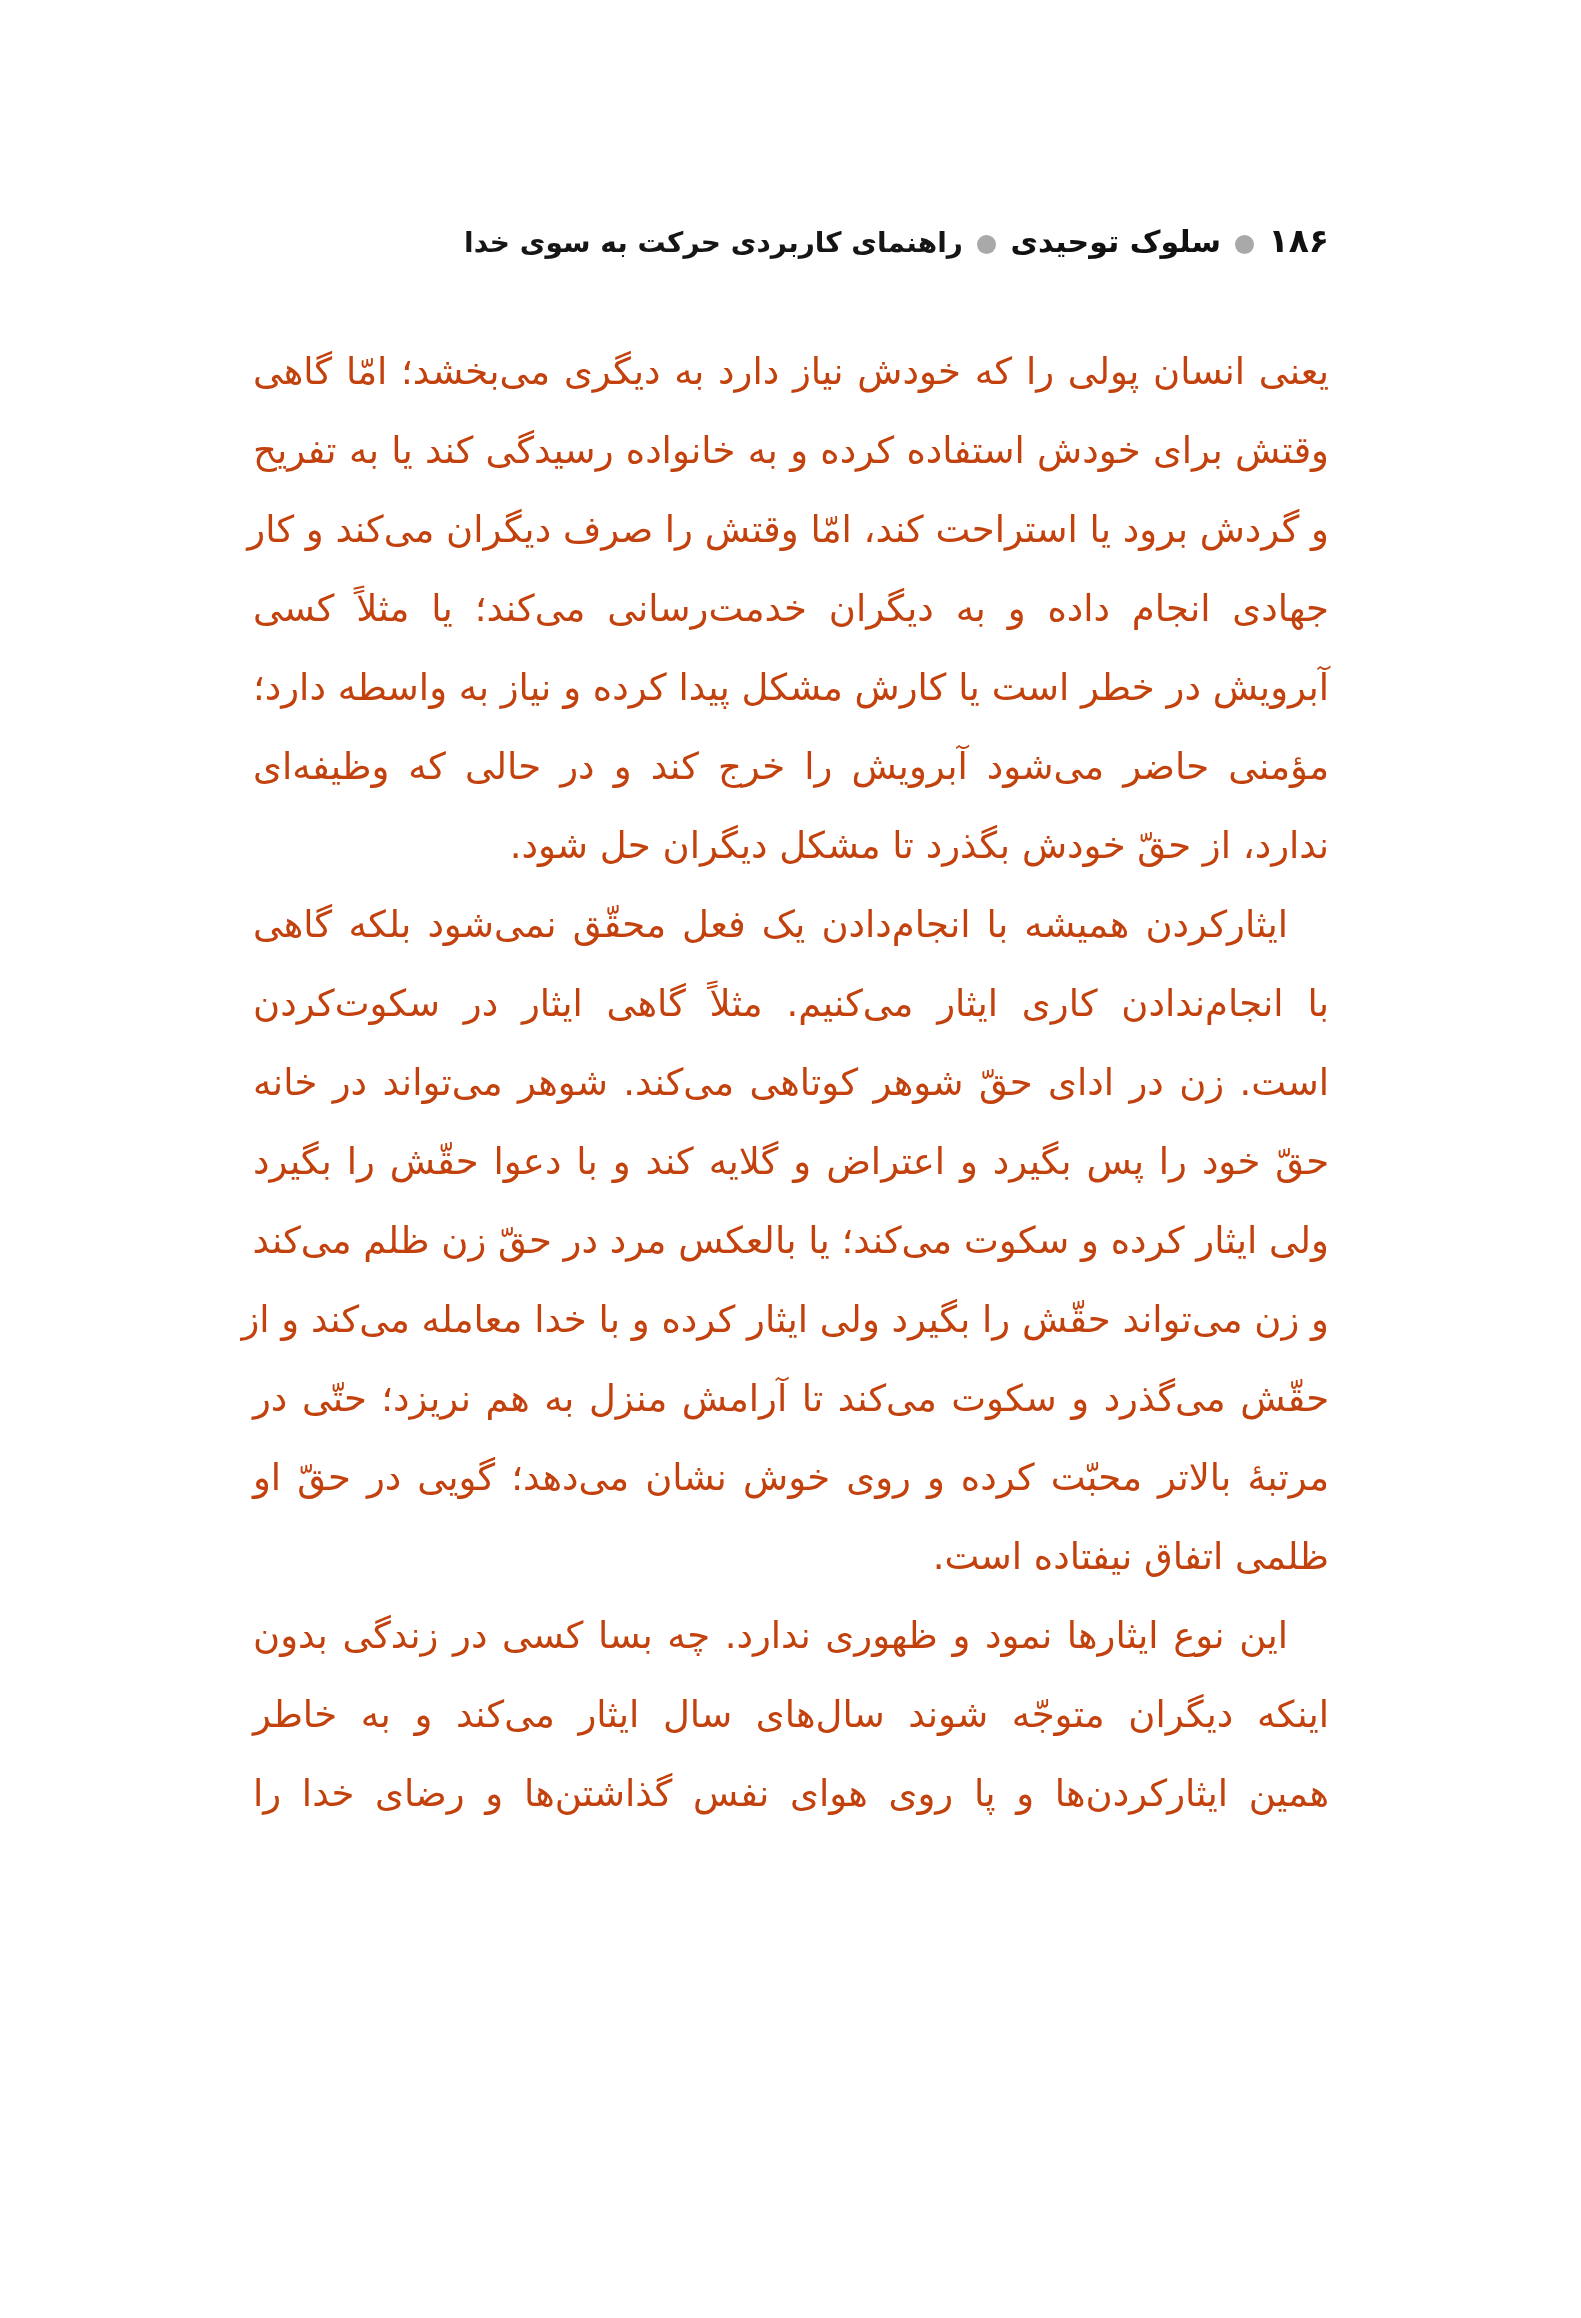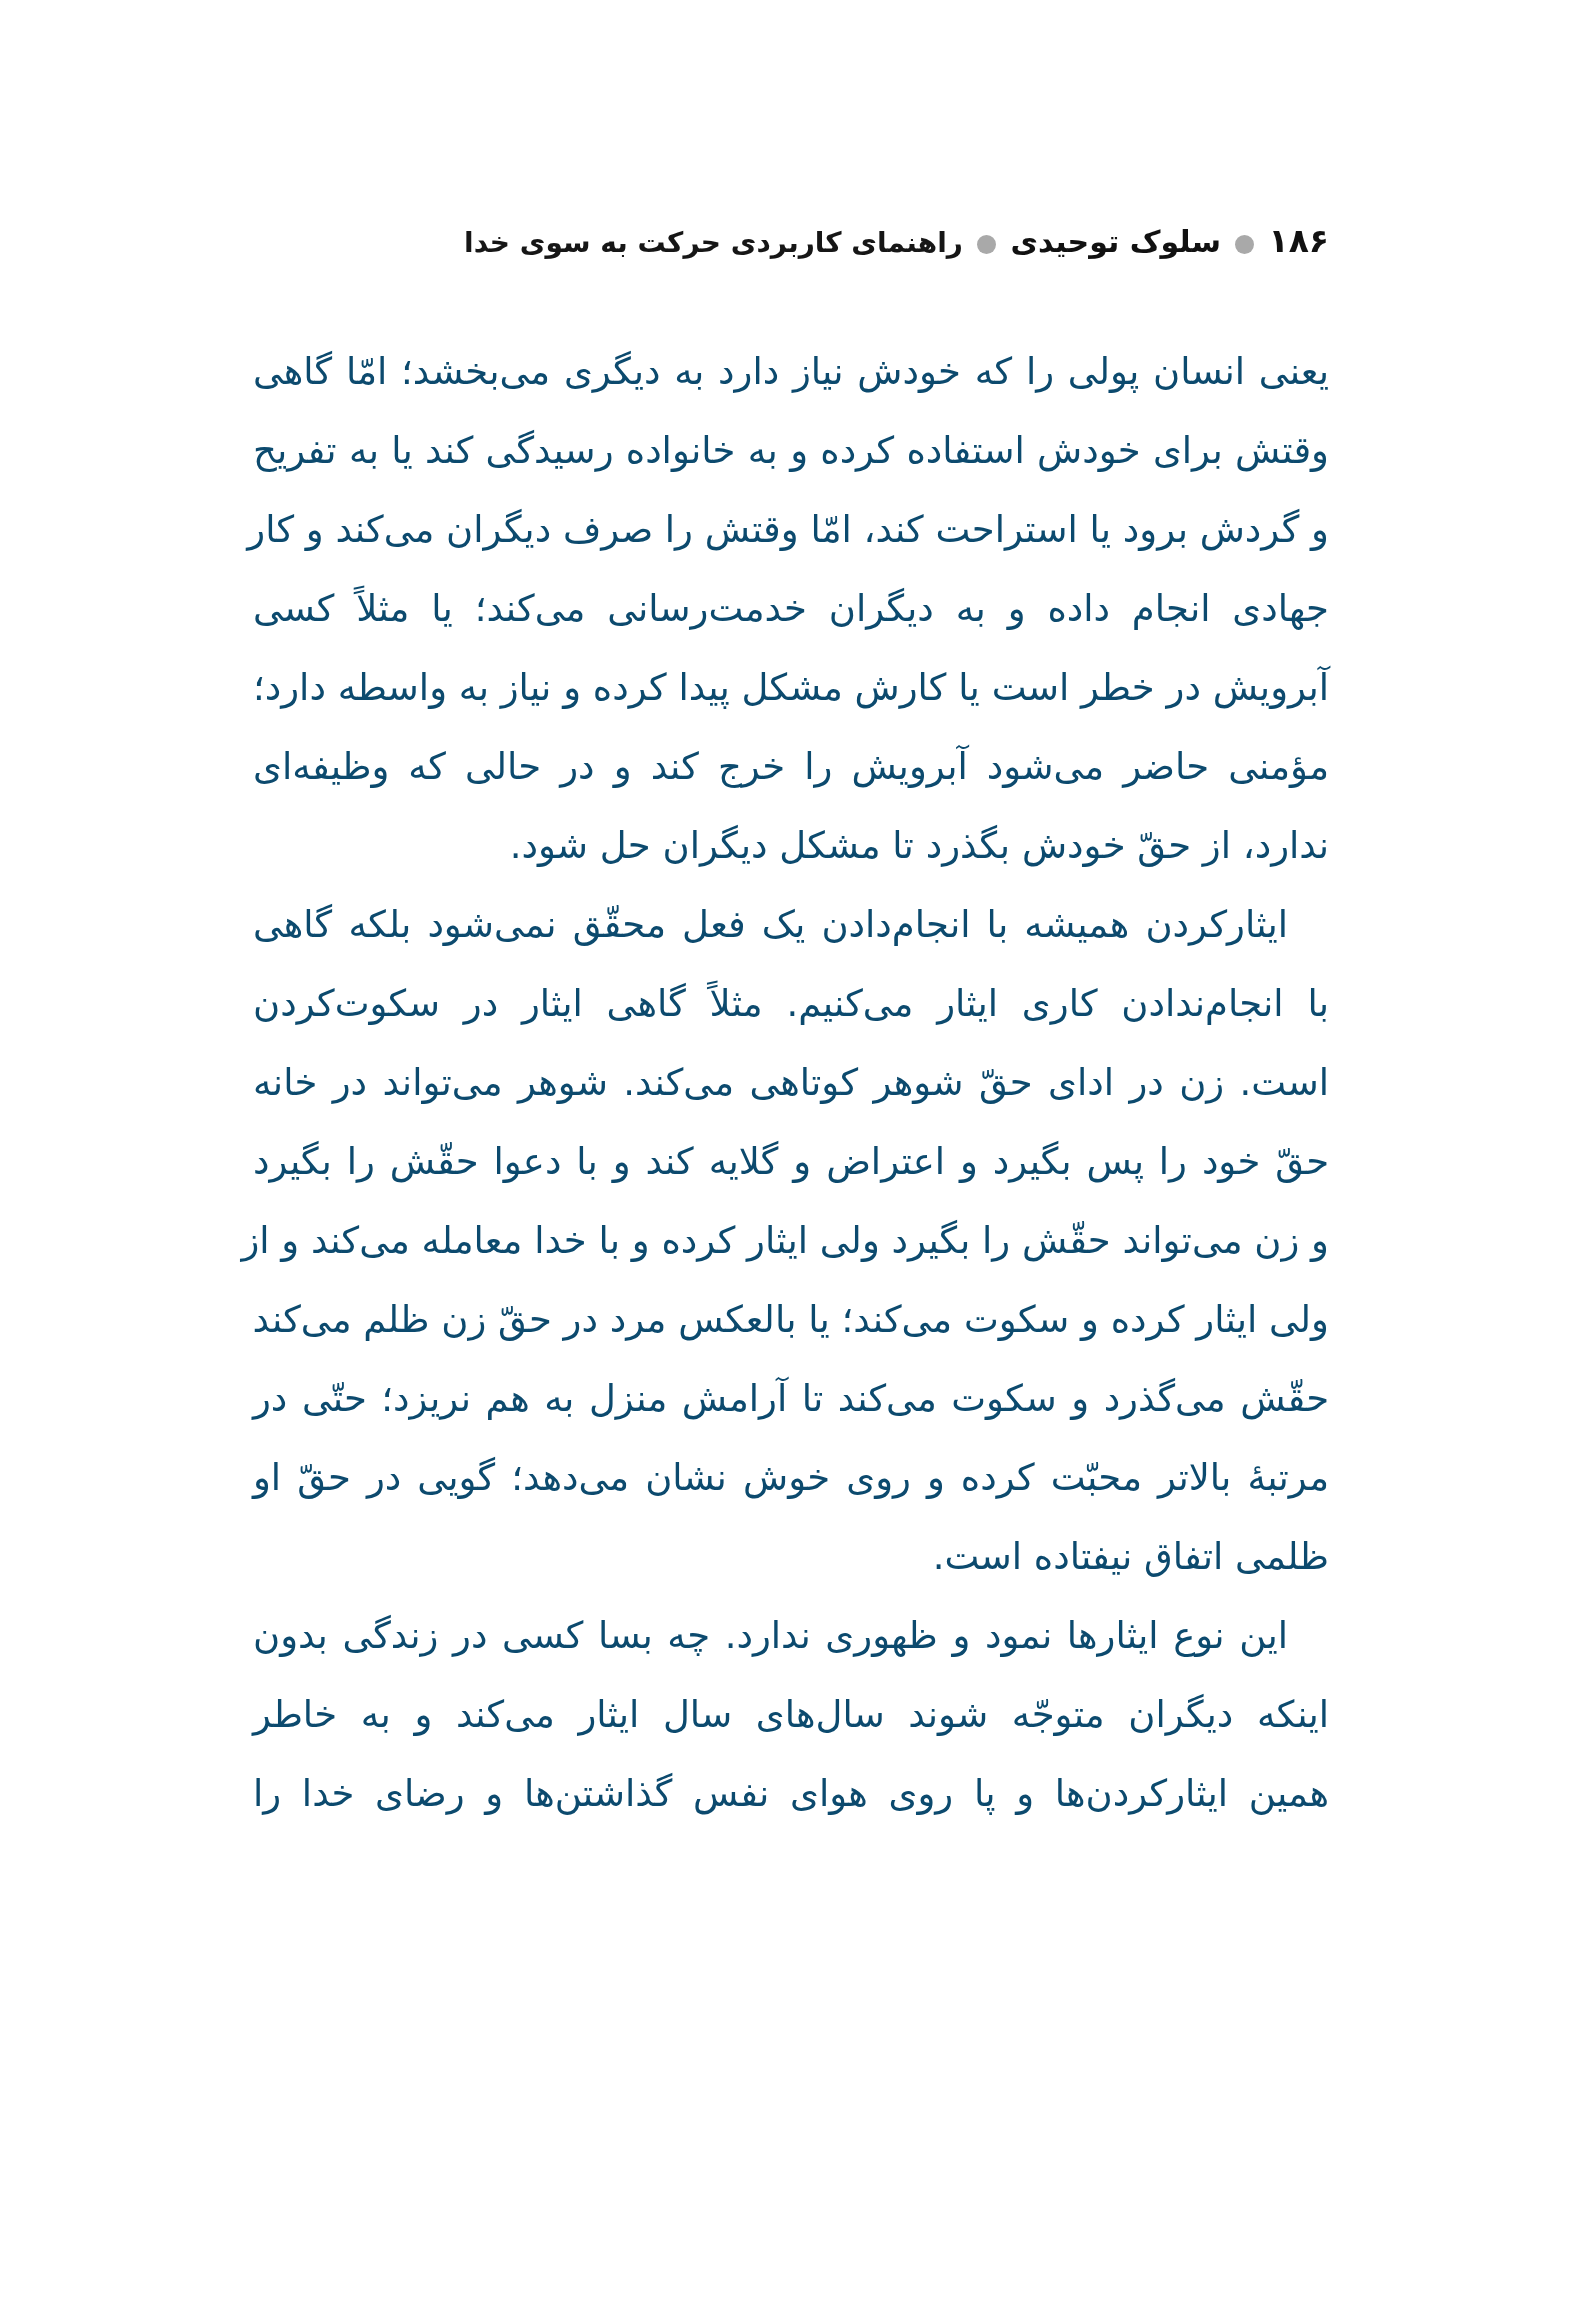--- a/index.html
+++ b/index.html
@@ -63,21 +63,21 @@
     left: 253px;
     direction: rtl;
   }
   .line {
     font-size: 37px;
     line-height: 79px;
     height: 79px;
     text-align: justify;
     text-align-last: justify;
     white-space: nowrap;
-    color: #0c4a6e;
+    color: #c2410c;
   }
   .line.indent {
     padding-right: 41px;
   }
   .line.para-end {
     text-align-last: right;
   }
 </style>
 </head>
 <body>
@@ -93,22 +93,22 @@
       <div class="line">وقتش برای خودش استفاده کرده و به خانواده رسیدگی کند یا به تفریح</div>
       <div class="line">و گردش برود یا استراحت کند، امّا وقتش را صرف دیگران می‌کند و کار</div>
       <div class="line">جهادی انجام داده و به دیگران خدمت‌رسانی می‌کند؛ یا مثلاً کسی</div>
       <div class="line">آبرویش در خطر است یا کارش مشکل پیدا کرده و نیاز به واسطه دارد؛</div>
       <div class="line">مؤمنی حاضر می‌شود آبرویش را خرج کند و در حالی که وظیفه‌ای</div>
       <div class="line para-end">ندارد، از حقّ خودش بگذرد تا مشکل دیگران حل شود.</div>
       <div class="line indent">ایثارکردن همیشه با انجام‌دادن یک فعل محقّق نمی‌شود بلکه گاهی</div>
       <div class="line">با انجام‌ندادن کاری ایثار می‌کنیم. مثلاً گاهی ایثار در سکوت‌کردن</div>
       <div class="line">است. زن در ادای حقّ شوهر کوتاهی می‌کند. شوهر می‌تواند در خانه</div>
       <div class="line">حقّ خود را پس بگیرد و اعتراض و گلایه کند و با دعوا حقّش را بگیرد</div>
+      <div class="line">ولی ایثار کرده و سکوت می‌کند؛ یا بالعکس مرد در حقّ زن ظلم می‌کند</div>
       <div class="line">و زن می‌تواند حقّش را بگیرد ولی ایثار کرده و با خدا معامله می‌کند و از</div>
-      <div class="line">ولی ایثار کرده و سکوت می‌کند؛ یا بالعکس مرد در حقّ زن ظلم می‌کند</div>
       <div class="line">حقّش می‌گذرد و سکوت می‌کند تا آرامش منزل به هم نریزد؛ حتّی در</div>
       <div class="line">مرتبهٔ بالاتر محبّت کرده و روی خوش نشان می‌دهد؛ گویی در حقّ او</div>
       <div class="line para-end">ظلمی اتفاق نیفتاده است.</div>
       <div class="line indent">این نوع ایثارها نمود و ظهوری ندارد. چه بسا کسی در زندگی بدون</div>
       <div class="line">اینکه دیگران متوجّه شوند سال‌های سال ایثار می‌کند و به خاطر</div>
       <div class="line">همین ایثارکردن‌ها و پا روی هوای نفس گذاشتن‌ها و رضای خدا را</div>
     </div>
 
 </div>
 

